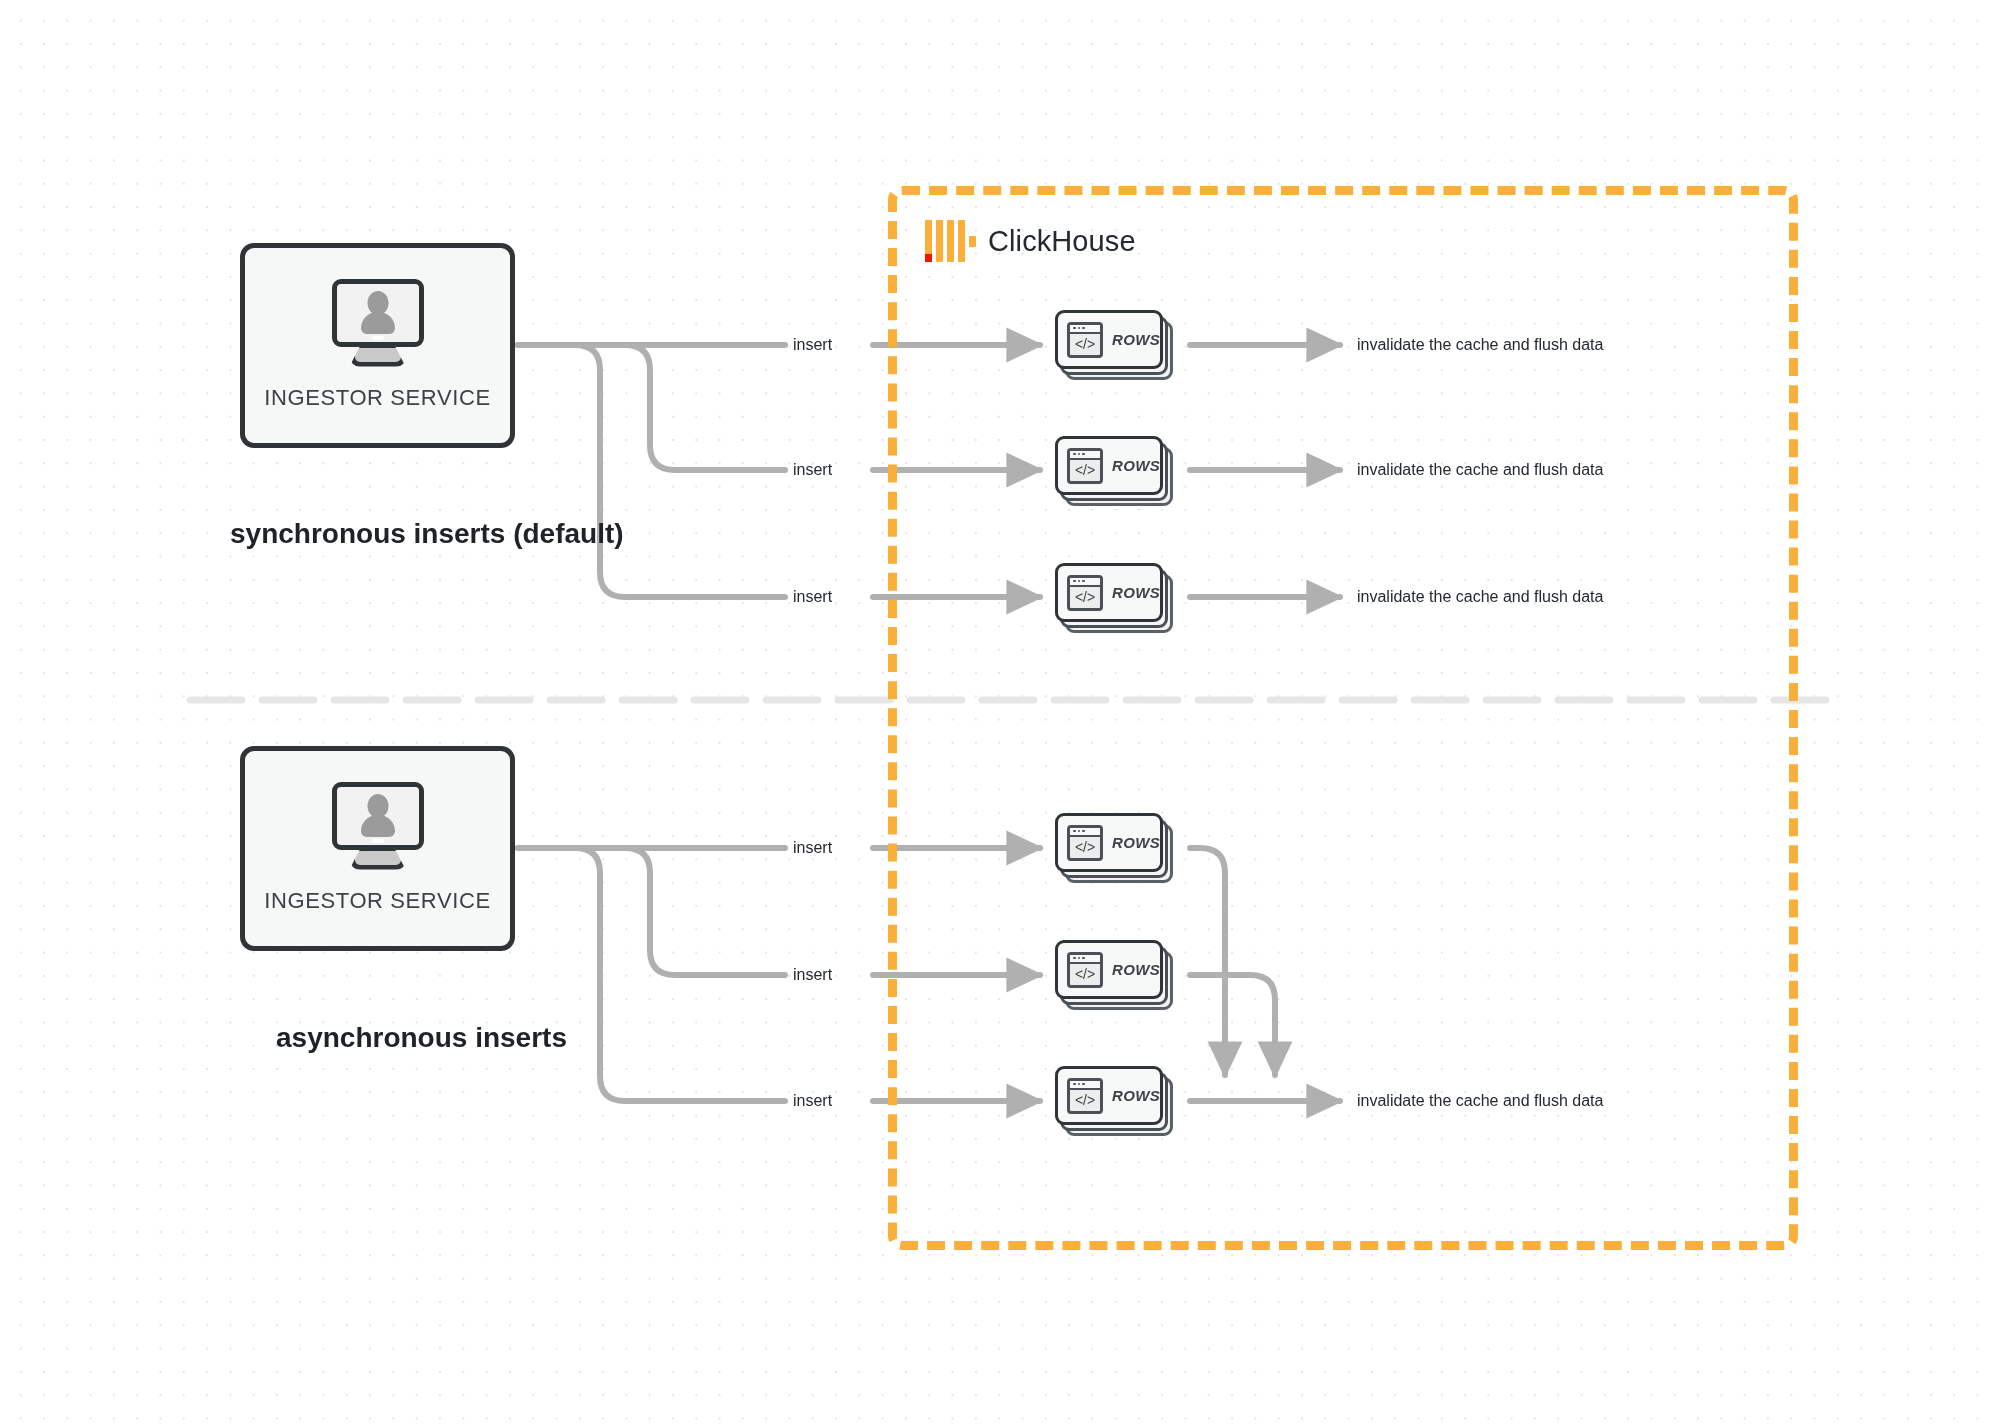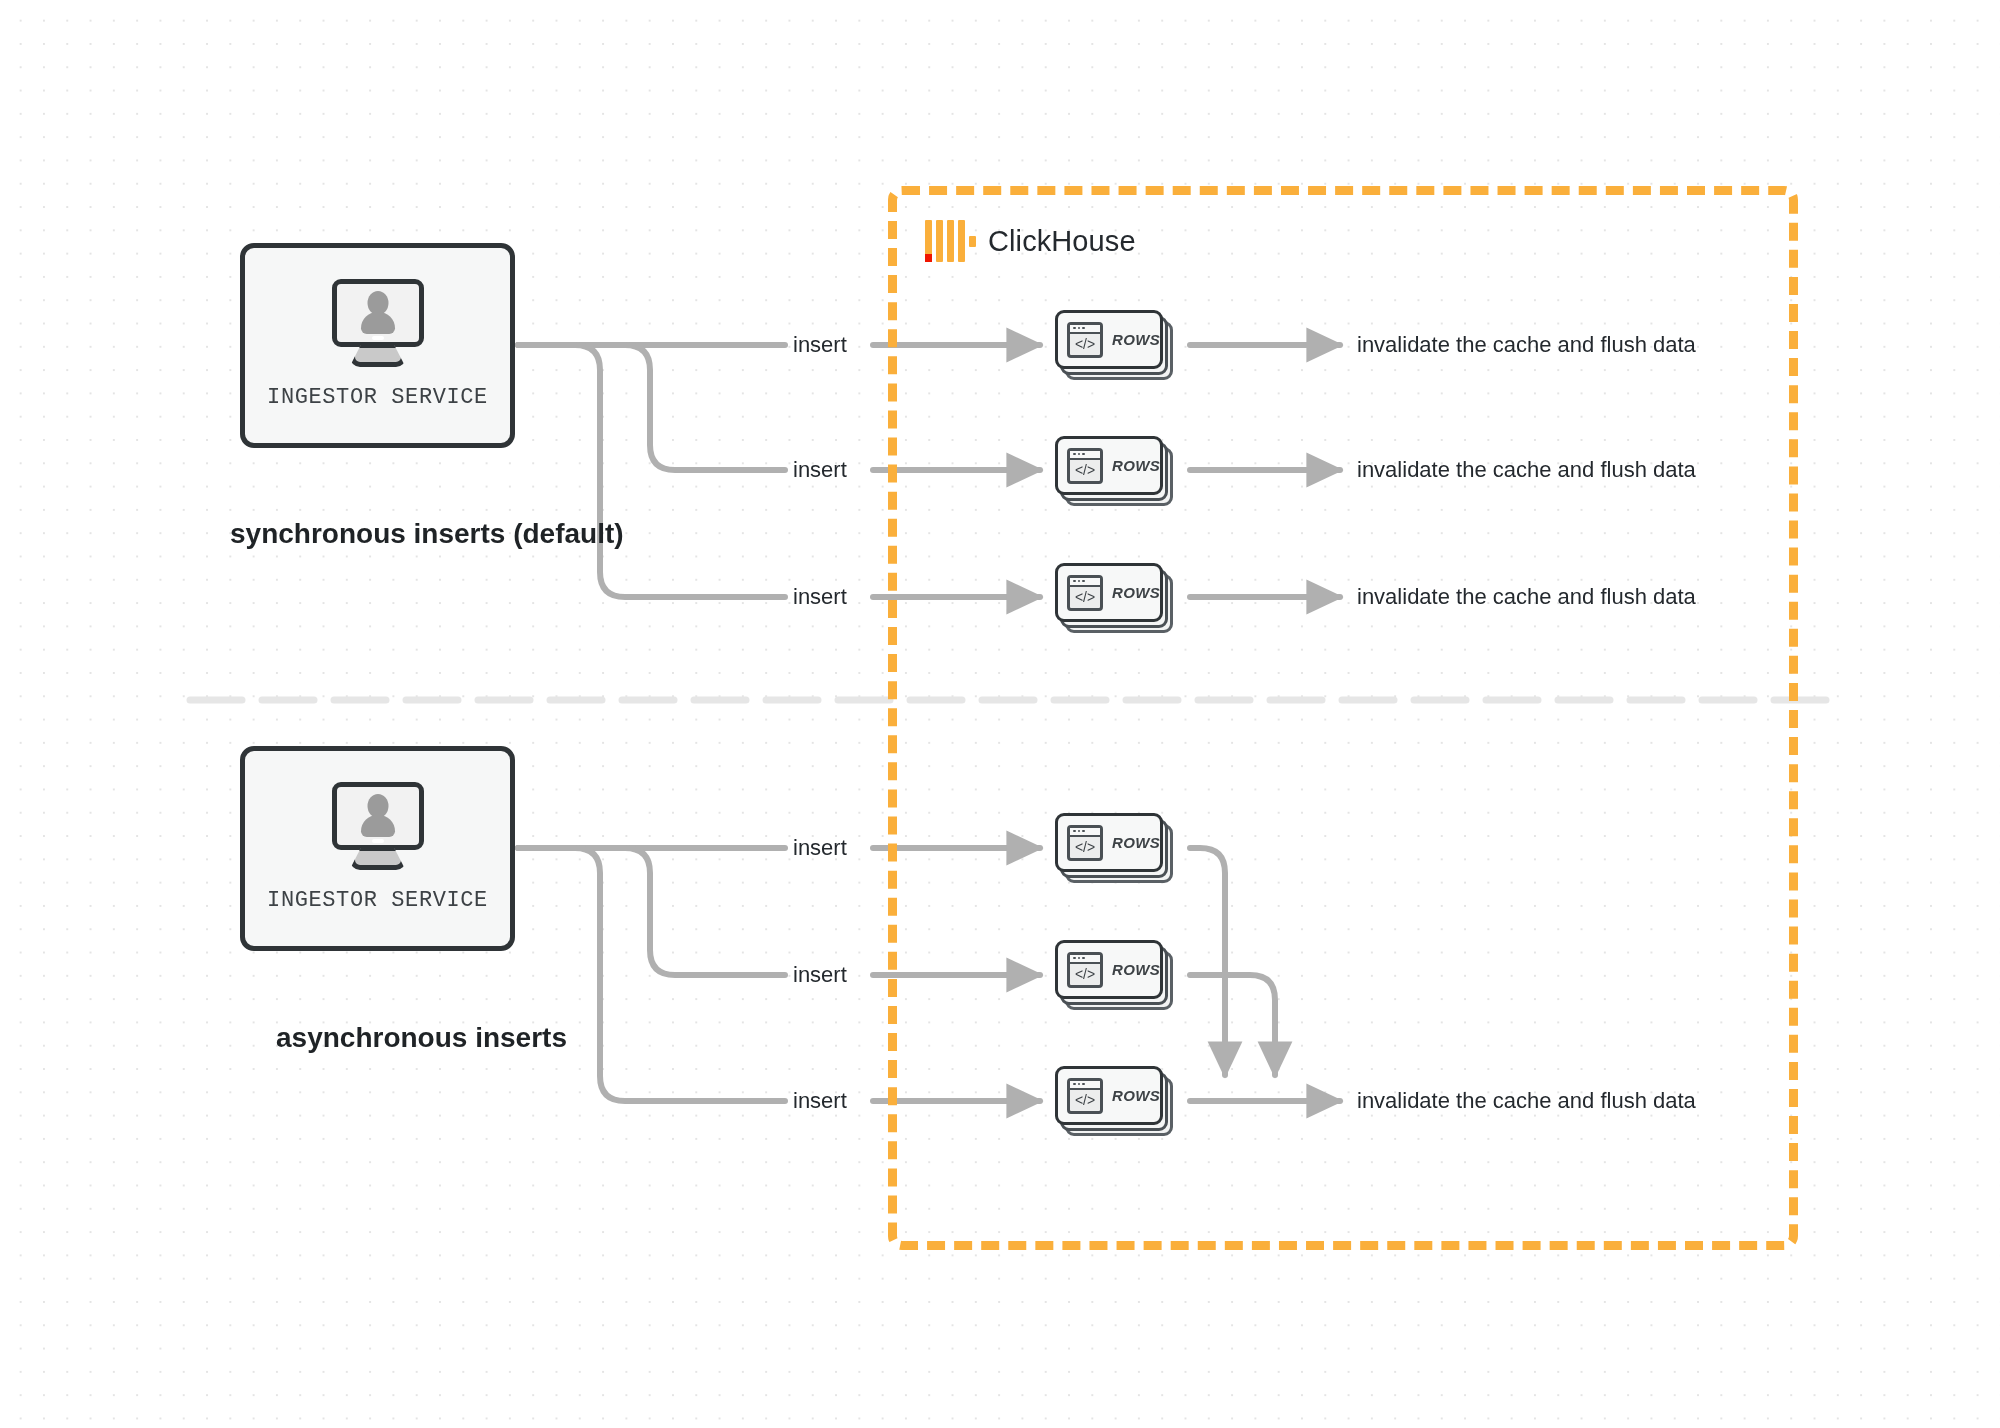--- a/index.html
+++ b/index.html
@@ -92,21 +92,20 @@
   .svc {
     position: absolute;
     box-sizing: border-box;
     background: #f6f7f7;
     border: 5px solid #2f3437;
     border-radius: 14px;
     display: flex;
     flex-direction: column;
     align-items: center;
     justify-content: center;
-    font-family: Liberation Mono, monospace;
   }
   .svc .monitor {
     position: relative;
     width: 100px;
     height: 90px;
     margin-top: -2px;
   }
   .svc .mon-screen {
     position: absolute;
     left: 4px;
@@ -269,21 +268,21 @@
     font-size: 15px;
     font-style: italic;
     font-weight: bold;
     color: #3d4246;
     letter-spacing: 0.4px;
   }
 
   
   .edge-label {
     position: absolute;
-    font-size: 22px;
+    font-size: 16px;
     color: #24292e;
     white-space: nowrap;
     transform: translateY(-50%);
   }
   .edge-label.insert { }
   .edge-label.result { }
 </style>
 </head>
 <body>
 

